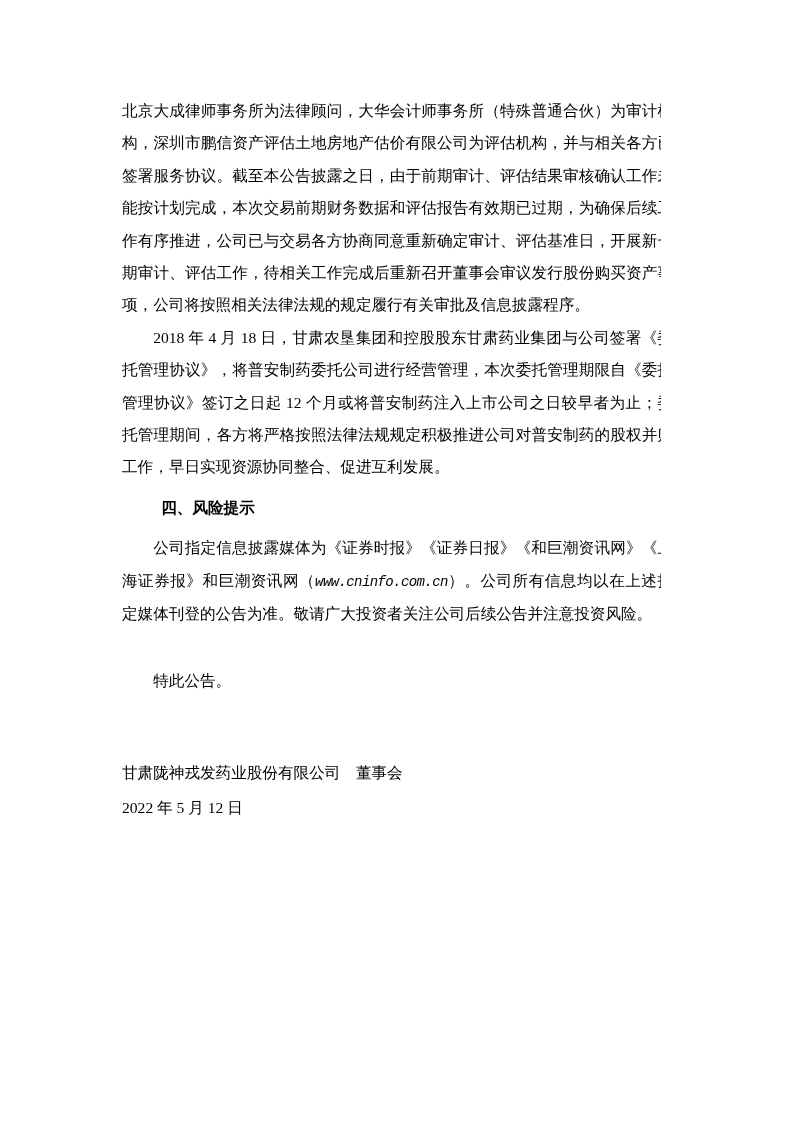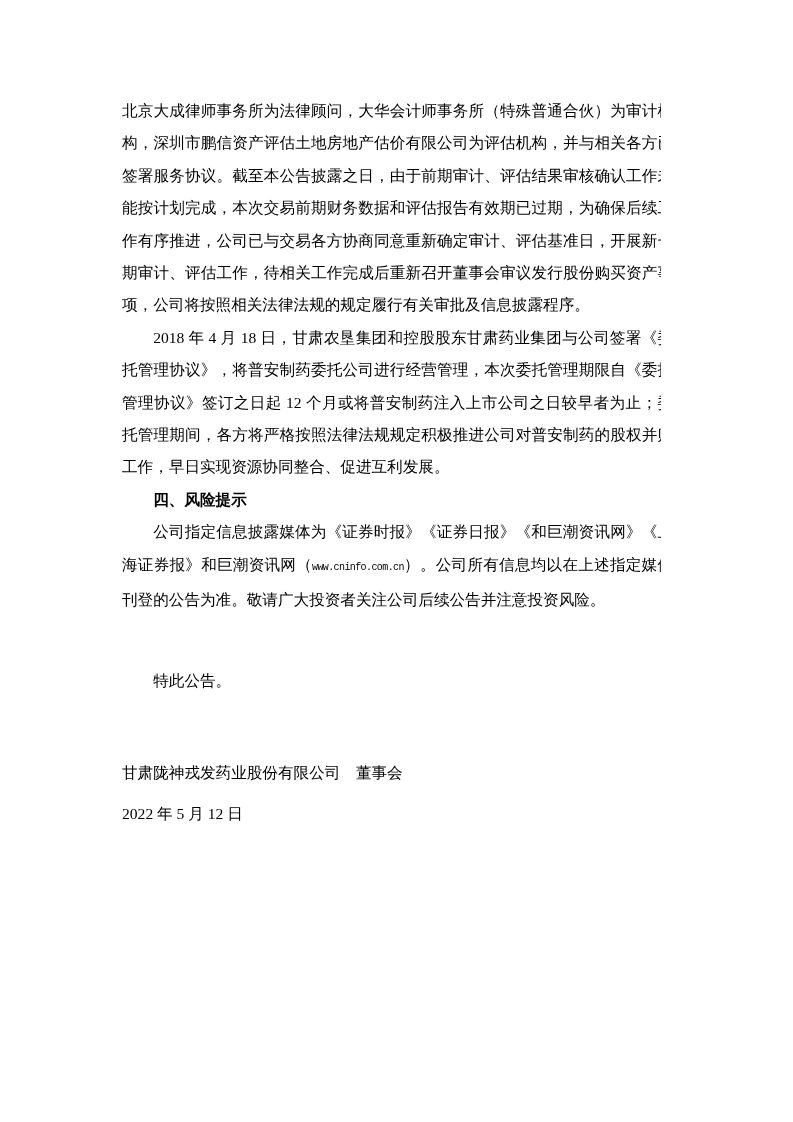--- a/index.html
+++ b/index.html
@@ -28,45 +28,46 @@
     letter-spacing: 0;
   }
   .para {
     margin: 0;
     padding: 0;
   }
   .indent {
     text-indent: 31.2px;
   }
   .heading {
-    margin: 0;
+    margin: 8px;
     padding: 0;
     font-size: 15.6px;
     font-weight: bold;
     text-indent: 31.2px;
     line-height: 32.4px;
   }
   .url {
     font-family: "Liberation Mono", "DejaVu Sans Mono", monospace;
-    font-size: 10px;
+    font-size: 14px;
     letter-spacing: -0.6px;
+    font-style: italic;
   }
   .closing {
-    margin-top: 48px;
+    margin-top: 34px;
   }
   .sig-block {
     margin-top: 60px;
   }
   .sig {
     margin: 0;
     padding: 0;
     line-height: 32.4px;
   }
   .sig-date {
-    margin-top: 9px;
+    margin-top: 3px;
   }
 </style>
 </head>
 <body>
 
 <div class="page">
   <div class="content">
 
     <p class="para">北京大成律师事务所为法律顾问，大华会计师事务所（特殊普通合伙）为审计机构，深圳市鹏信资产评估土地房地产估价有限公司为评估机构，并与相关各方已签署服务协议。截至本公告披露之日，由于前期审计、评估结果审核确认工作未能按计划完成，本次交易前期财务数据和评估报告有效期已过期，为确保后续工作有序推进，公司已与交易各方协商同意重新确定审计、评估基准日，开展新一期审计、评估工作，待相关工作完成后重新召开董事会审议发行股份购买资产事项，公司将按照相关法律法规的规定履行有关审批及信息披露程序。</p>
 

